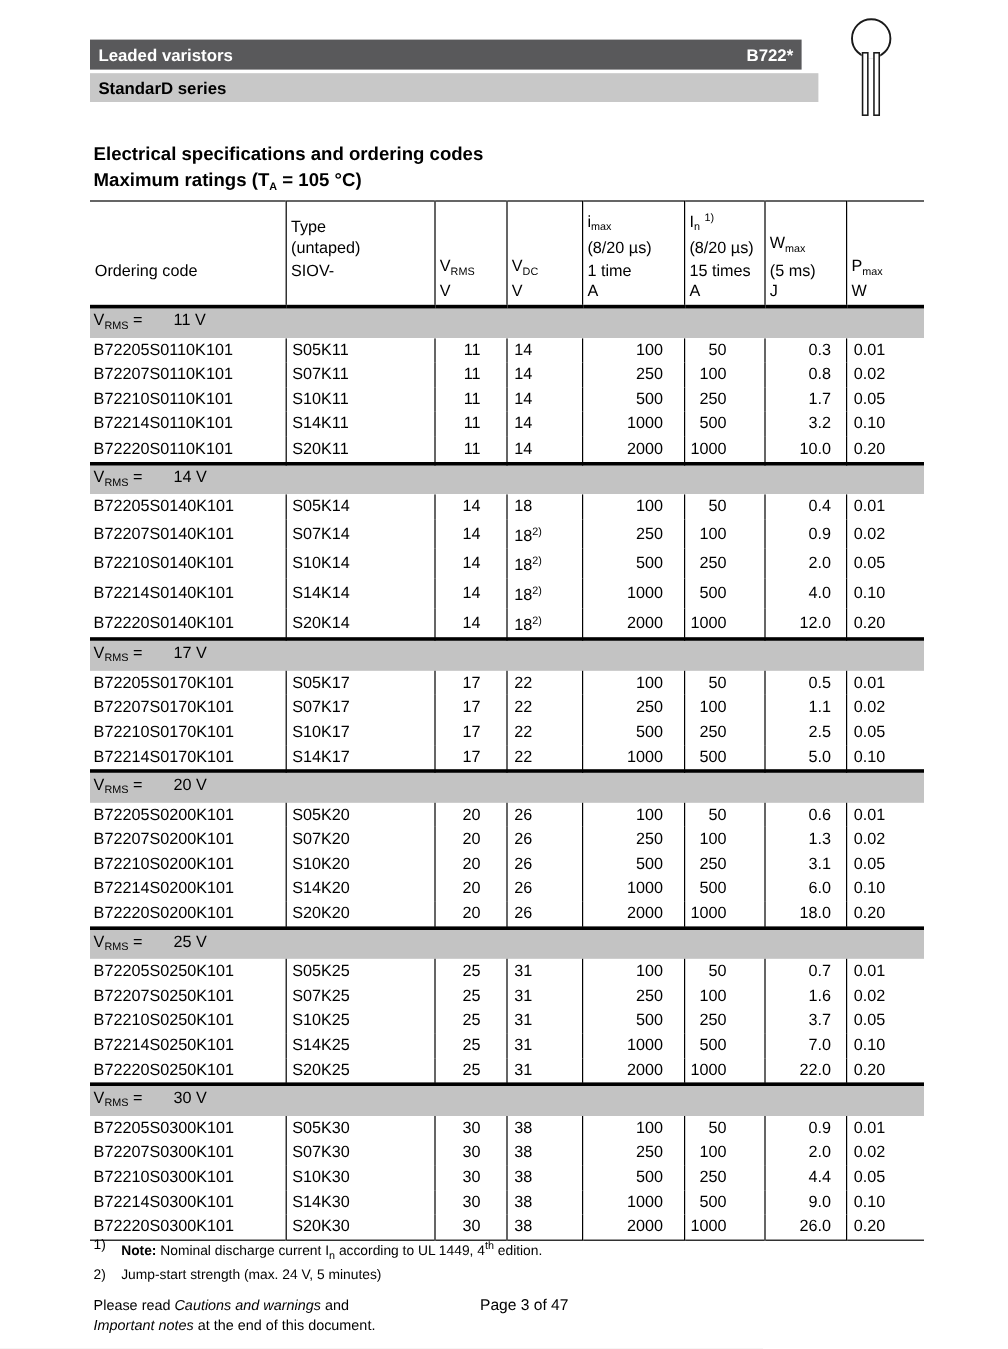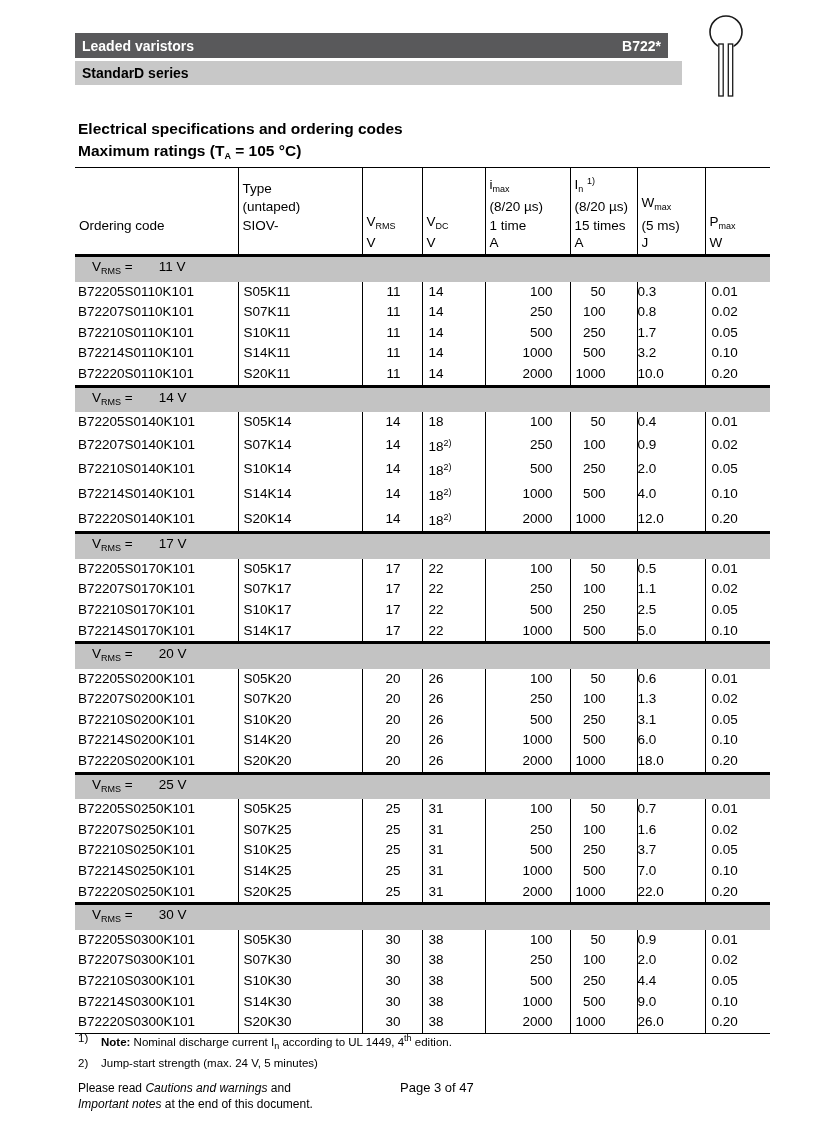--- a/index.html
+++ b/index.html
@@ -39,32 +39,32 @@
   .spec-table thead th{
     height:86px;vertical-align:top;text-align:left;
     border-bottom:3px solid #000;
   }
   .hcell{display:flex;flex-direction:column;justify-content:flex-end;height:86px;padding:3px 2px 3px 4px;box-sizing:border-box;}
   .htop div{line-height:18.5px;}
   .hunit{line-height:16px;}
   
   .band td{
     background:#c3c3c3;height:20px;line-height:20px;
-    border-top:3px solid #000;padding-left:17px;
+    border-top:3px solid #000;padding-left:3px;
   }
   .band .bval{margin-left:26px;}
   
   .spec-table tbody td{height:20.6px;line-height:20.6px;white-space:nowrap;overflow:hidden;}
   td.c0{text-align:left;padding-left:3px;}
   td.c1{text-align:left;padding-left:5px;}
   td.c2{text-align:right;padding-right:21px;}
   td.c3{text-align:left;padding-left:6px;}
   td.c4{text-align:right;padding-right:17px;}
   td.c5{text-align:right;padding-right:31px;margin-top:17px;}
-  td.c6{padding-right:12px;}
+  td.c6{text-align:right;padding-right:12px;}
   td.c7{text-align:left;padding-left:6px;}
   
   .footnotes{position:absolute;left:78px;top:1030px;font-size:11.5px;line-height:17px;}
   .fn-row{display:flex;}
   .fn-marker{width:23px;flex:none;}
   
   .footer-left{position:absolute;left:78px;top:1080px;font-size:12px;line-height:16px;}
   .footer-left .it{font-style:italic;}
   .page-number{position:absolute;left:400px;top:1080px;font-size:13px;}
 </style>

